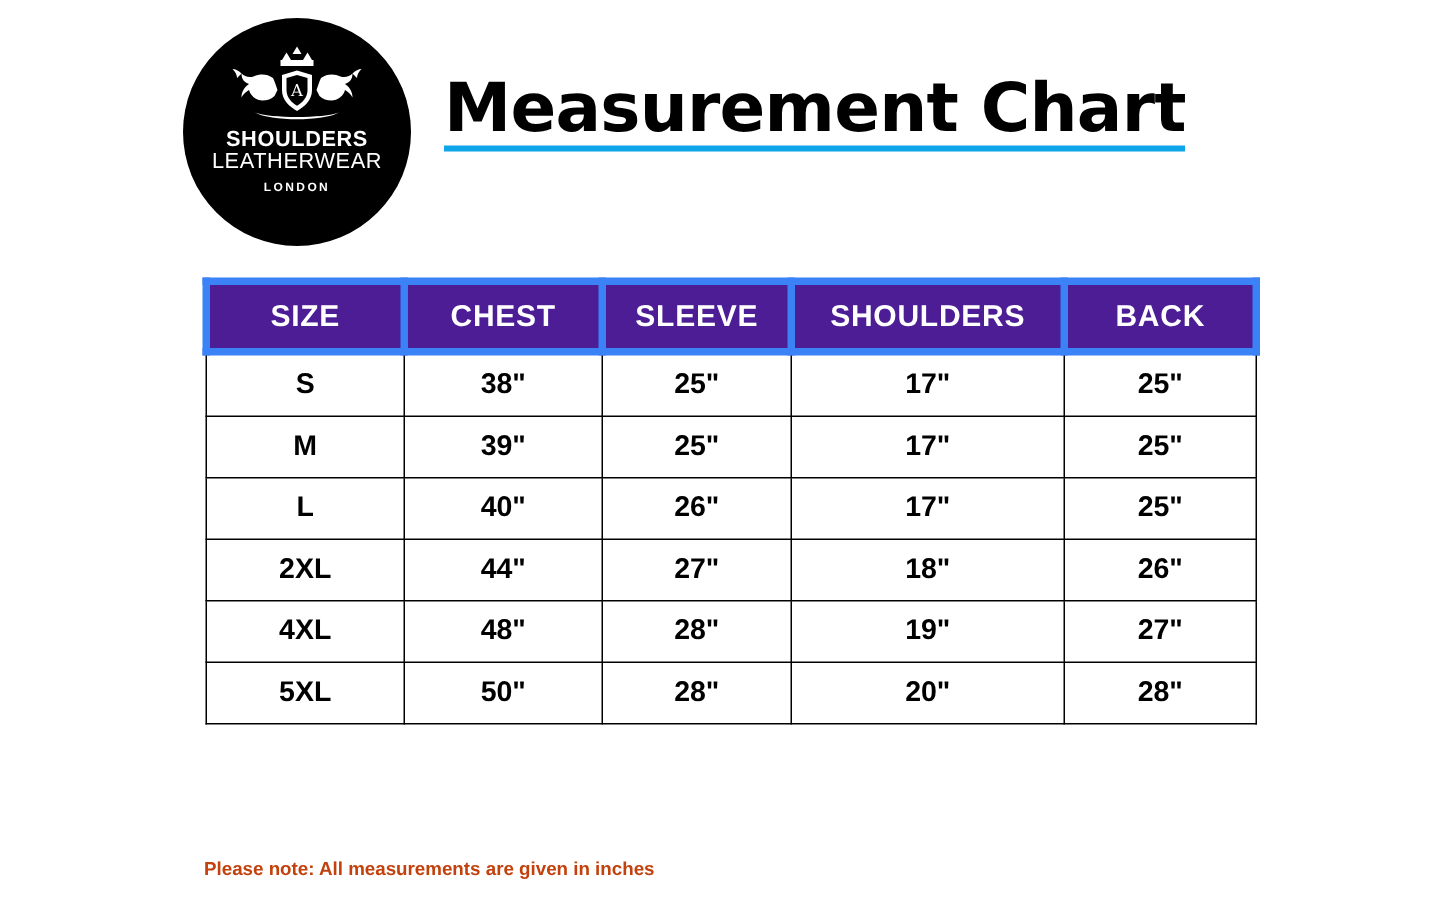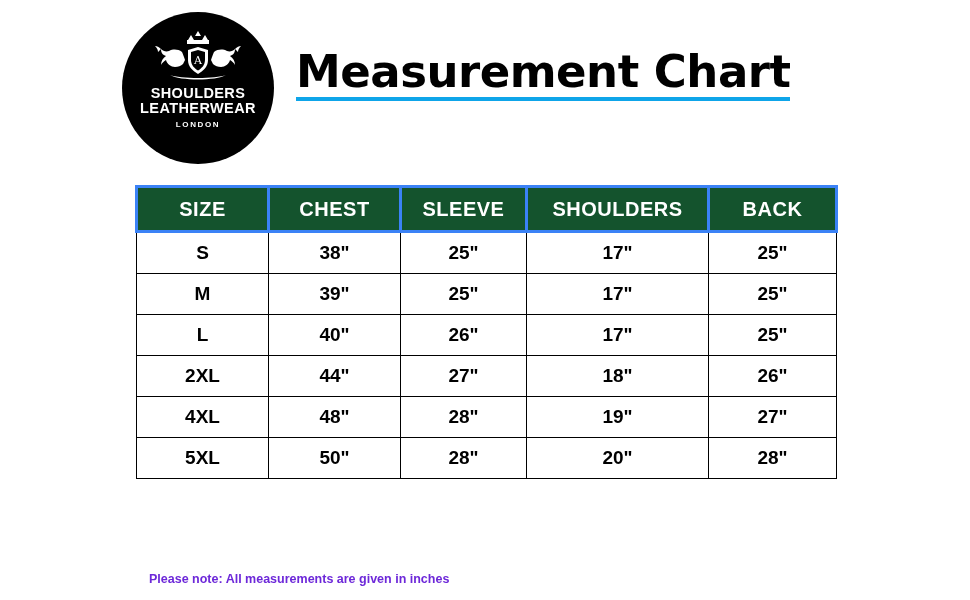--- a/index.html
+++ b/index.html
@@ -53,21 +53,21 @@
   .logo-brand1 {
     font-size: 14.5px;
     font-weight: bold;
     letter-spacing: 0.4px;
     margin-top: 2px;
     line-height: 1.05;
     text-align: center;
   }
   .logo-brand2 {
     font-size: 14.5px;
-    font-weight: bold;
+    font-weight: normal;
     letter-spacing: 0.4px;
     line-height: 1.05;
     text-align: left;
   }
   .logo-city {
     font-size: 8px;
     font-weight: bold;
     letter-spacing: 1.6px;
     margin-top: 4px;
     text-align: left;
@@ -99,48 +99,48 @@
     table-layout: fixed;
   }
   table.size-chart th,
   table.size-chart td {
     border: 1px solid #000000;
     text-align: center;
     font-weight: bold;
     color: #000000;
   }
   table.size-chart thead th {
-    background: #14532d;
+    background: #4c1d95;
     color: #ffffff;
     font-size: 20px;
     height: 40px;
     letter-spacing: 0.5px;
-    border: 3px solid #3b82f6;
+    border: 5px solid #3b82f6;
     margin-left: 19px;
   }
   table.size-chart tbody td {
     height: 38px;
     font-size: 19px;
   }
   table.size-chart tbody td.size-cell {
     font-size: 19px;
   }
   col.c-size { width: 132px; }
   col.c-chest { width: 132px; }
   col.c-sleeve { width: 126px; }
   col.c-shoulders { width: 182px; }
   col.c-back { width: 128px; }
 
   .note {
     position: absolute;
-    left: 149px;
+    left: 136px;
     top: 572px;
     font-size: 12.5px;
     font-weight: bold;
-    color: #6d28d9;
+    color: #c2410c;
   }
 </style>
 </head>
 <body>
 
 <div class="page">
 
   <div class="header">
 
     <div class="logo">

